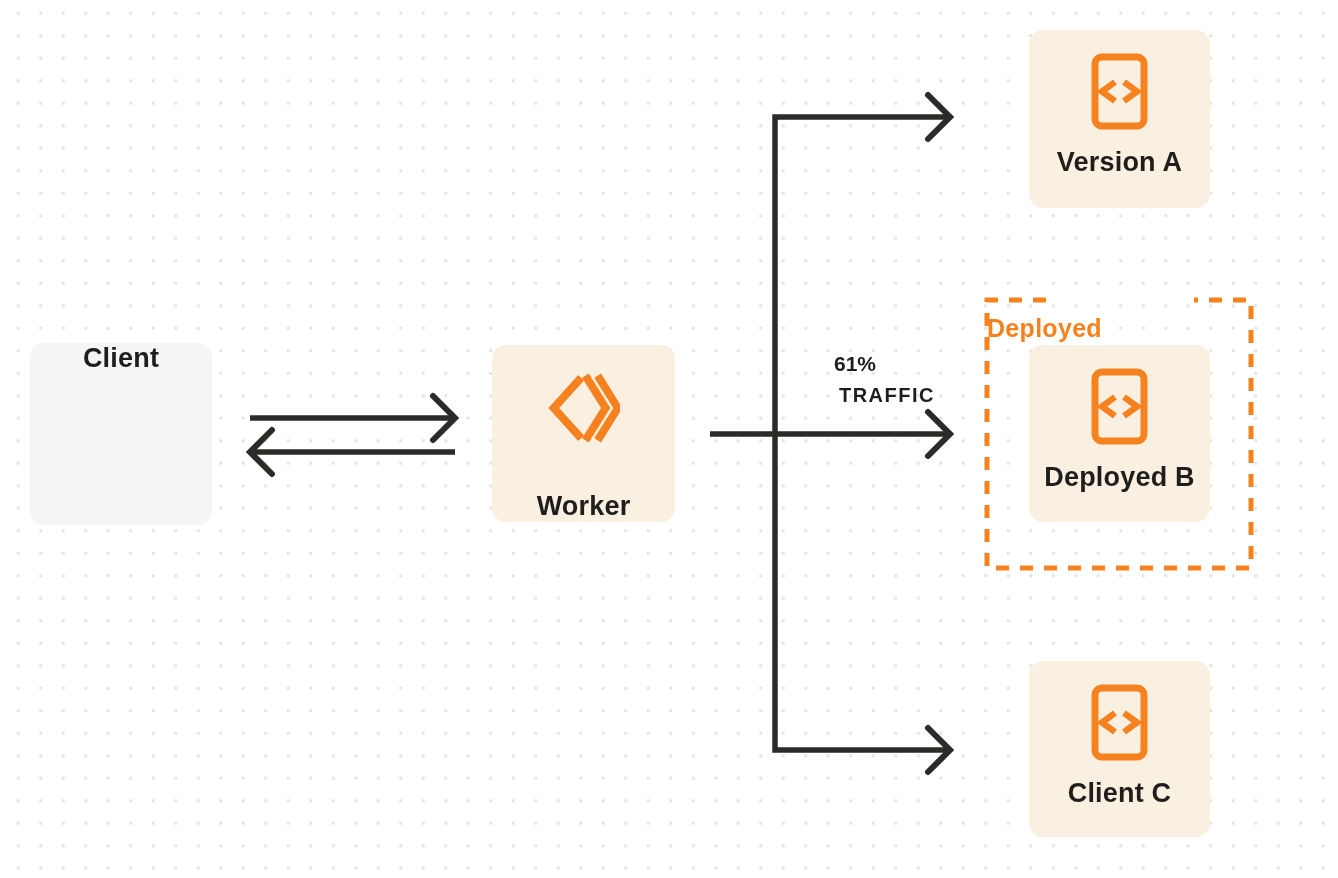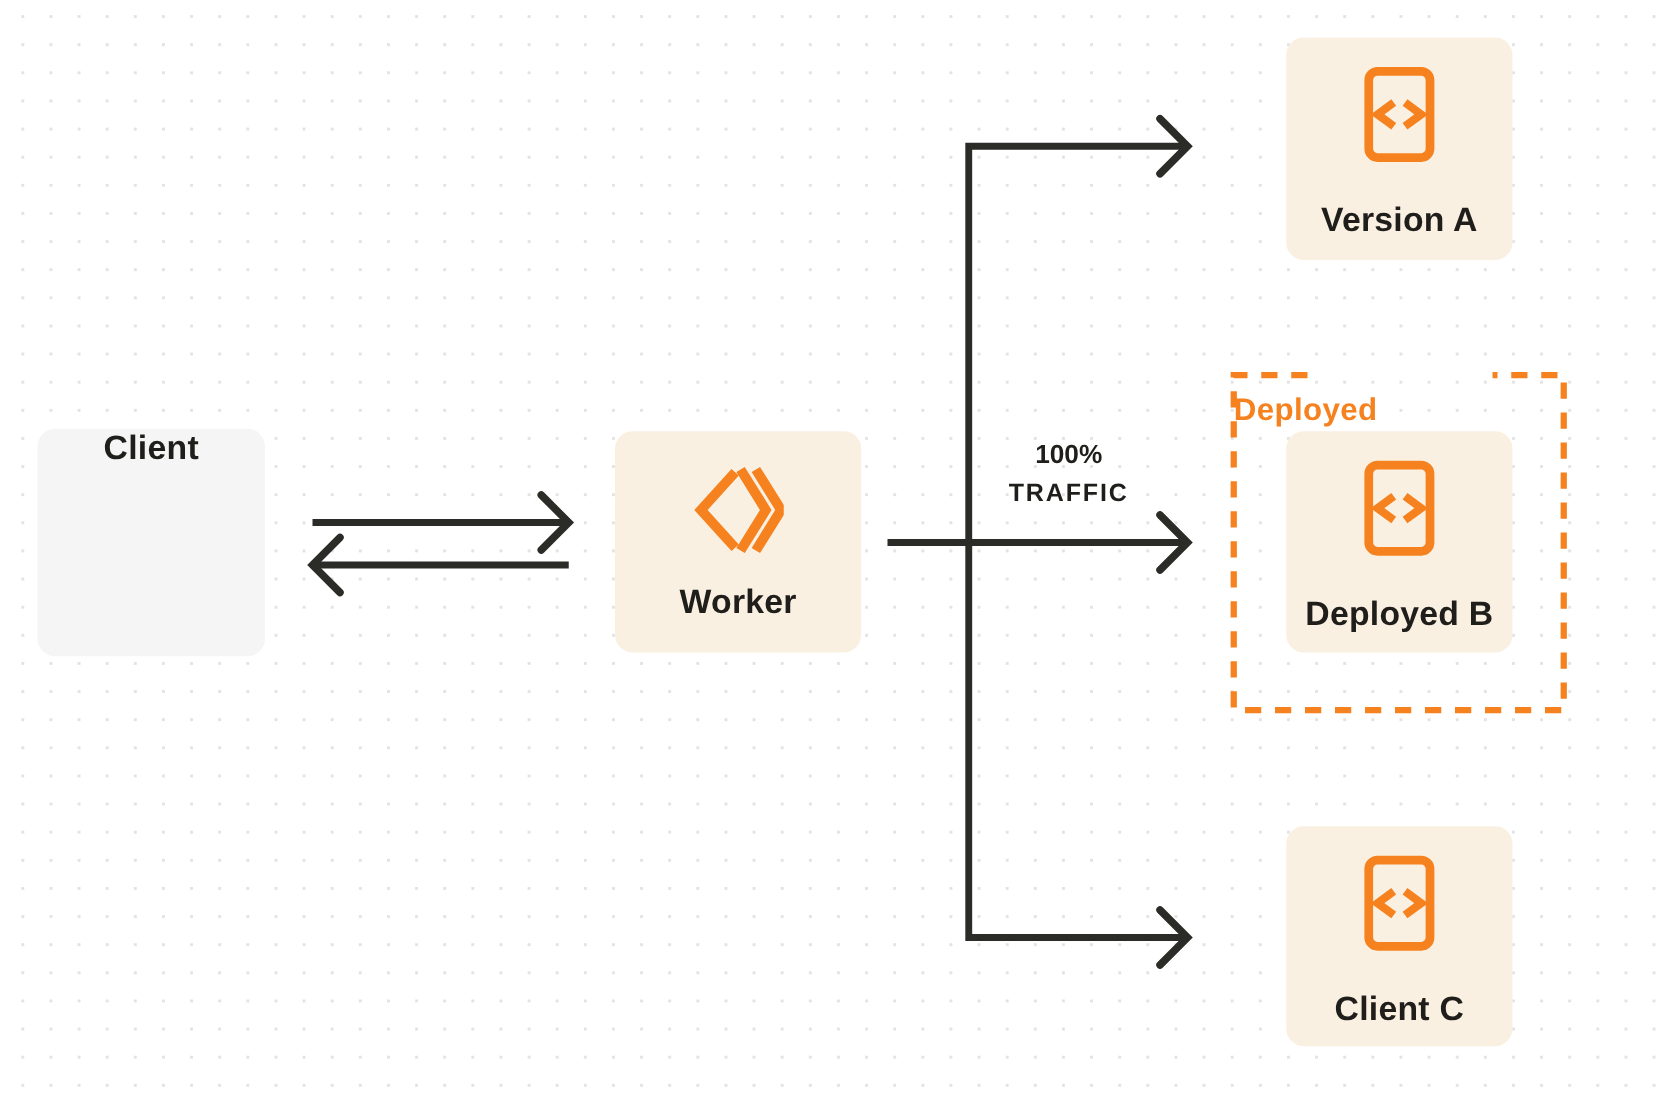--- a/index.html
+++ b/index.html
@@ -36,30 +36,30 @@
     font-size: 27px;
     font-weight: 700;
     color: #1f1e1b;
     letter-spacing: 0.2px;
     white-space: nowrap;
   }
   .node-gray  { background: #f5f5f6; }
   .node-cream { background: #faf0e2; }
 
   .client-node  { left: 30px;  top: 343px; width: 182px; height: 182px; }
-  .worker-node  { left: 492px; top: 345px; width: 197px; height: 177px;
-                  justify-content: flex-start; padding-top: 26px; }
+  .worker-node  { left: 492px; top: 345px; width: 183px; height: 177px;
+                  justify-content: space-between; padding-top: 26px; }
   .worker-node .node-label { margin-top: 16px; }
 
   .version-node { left: 1029px; width: 181px; height: 178px;
                   justify-content: flex-start; padding-top: 23px; }
   .version-a { top: 30px; }
   .version-b { top: 345px; height: 177px; }
   .version-c { top: 661px; height: 176px; }
-  .version-node .node-label { margin-top: 26px; }
+  .version-node .node-label { margin-top: 13px; }
 
   .deployed-label {
     position: absolute;
     left: 987px; top: 285px;
     width: 264px;
     z-index: 2;
     text-align: left;
     font-size: 25px;
     font-weight: 700;
     color: #f6821f;
@@ -69,21 +69,21 @@
   .traffic-label {
     position: absolute;
     left: 775px; top: 349px;
     width: 160px;
     z-index: 2;
     text-align: center;
     color: #1f1e1b;
     font-weight: 700;
   }
   .traffic-line1 { font-size: 21px; line-height: 30px; }
-  .traffic-line2 { font-size: 20px; line-height: 33px; letter-spacing: 1.5px; }
+  .traffic-line2 { font-size: 20px; line-height: 33px; letter-spacing: 1.5px; text-align: right; }
 </style>
 </head>
 <body>
 
 <div class="canvas">
 
   <svg class="wires" viewBox="0 0 1338 878" fill="none" xmlns="http://www.w3.org/2000/svg">
 
     <g stroke="#2b2b28" stroke-width="5.5">
       <line x1="250" y1="418" x2="452" y2="418"></line>
@@ -150,17 +150,17 @@
       <svg width="57" height="77" viewBox="0 0 57 77" fill="none">
         <rect x="4" y="4" width="49" height="69" rx="7" stroke="#f6821f" stroke-width="7"></rect>
         <path d="M 24 29 L 11 38.5 L 24 48" stroke="#f6821f" stroke-width="6.5" stroke-linejoin="miter"></path>
         <path d="M 33 29 L 46 38.5 L 33 48" stroke="#f6821f" stroke-width="6.5" stroke-linejoin="miter"></path>
       </svg>
     </span>
     <span class="node-label">Client C</span>
   </div>
 
   <div class="traffic-label">
-    <div class="traffic-line1">100%</div>
+    <div class="traffic-line1">61%</div>
     <div class="traffic-line2">TRAFFIC</div>
   </div>
 
 </div>
 
 </body></html>

